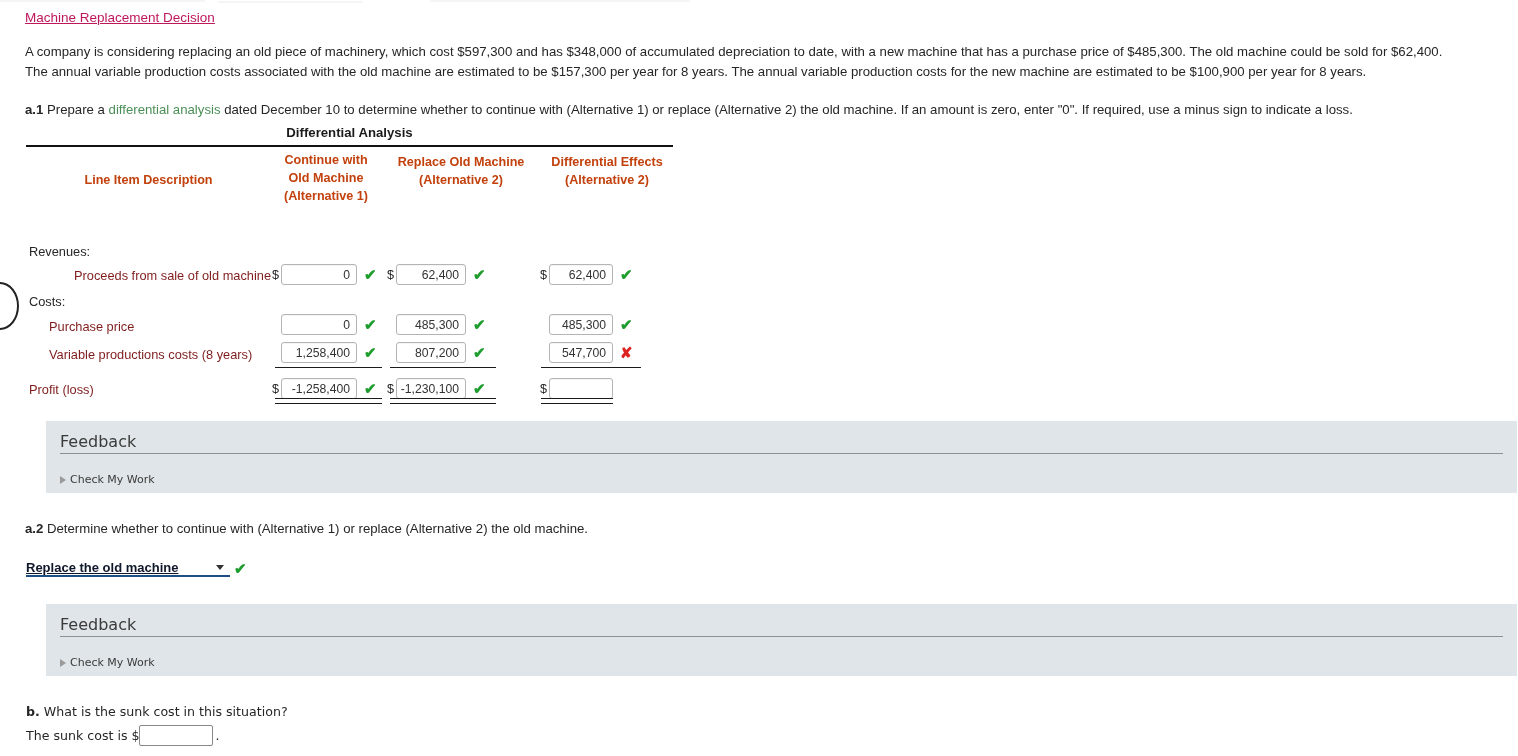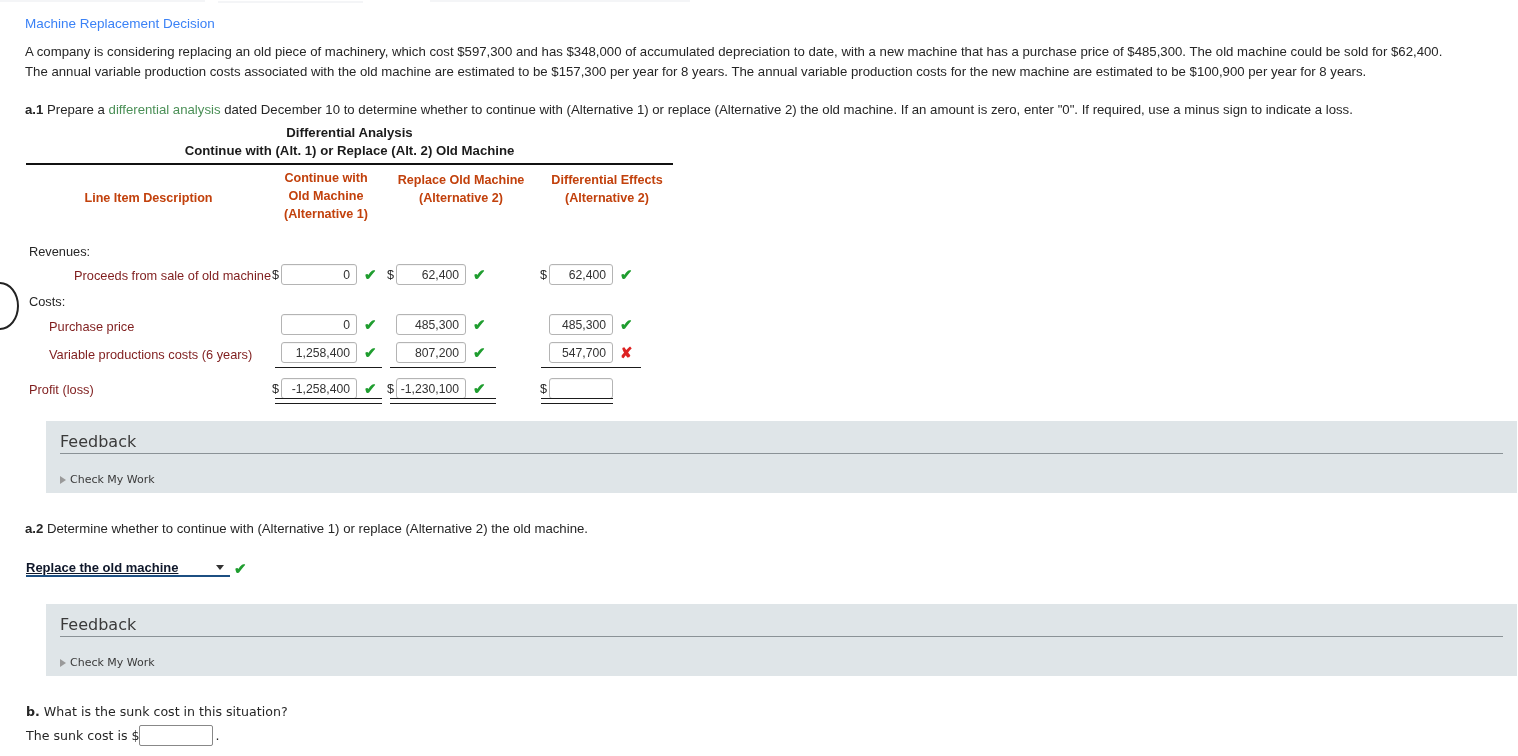--- a/index.html
+++ b/index.html
@@ -36,24 +36,25 @@
     height: 44px;
     border: 2.6px solid #222;
     border-radius: 50%;
     background: transparent;
   }
 
   
   .title {
     position: absolute;
     left: 25px;
-    top: 16px;
+    top: 10px;
     font-size: 13.5px;
-    color: #3b82f6;
-    white-space: nowrap;
+    color: #be185d;
+    white-space: nowrap;
+    text-decoration: underline;
   }
   .para {
     position: absolute;
     left: 25px;
     font-size: 13.2px;
     color: #262626;
     white-space: nowrap;
     line-height: 19px;
   }
   .para.l1 { top: 42px; }
@@ -294,21 +295,20 @@
 
 <div class="para l1">A company is considering replacing an old piece of machinery, which cost $597,300 and has $348,000 of accumulated depreciation to date, with a new machine that has a purchase price of $485,300. The old machine could be sold for $62,400.</div>
 <div class="para l2">The annual variable production costs associated with the old machine are estimated to be $157,300 per year for 8 years. The annual variable production costs for the new machine are estimated to be $100,900 per year for 8 years.</div>
 
 <div class="qline" style="top:102px;">
   <span class="qn">a.1</span><span> Prepare a </span><span class="glink">differential analysis</span><span> dated December 10 to determine whether to continue with (Alternative 1) or replace (Alternative 2) the old machine. If an amount is zero, enter "0". If required, use a minus sign to indicate a loss.</span>
 </div>
 
 <div id="analysis-table">
   <div class="tbl-title">Differential Analysis</div>
-  <div class="tbl-title">Continue with (Alt. 1) or Replace (Alt. 2) Old Machine</div>
   <div class="hdr-rule"></div>
   <div class="hdr-row">
     <div class="hdr-cell hdr-desc">Line Item Description</div>
     <div class="hdr-cell hdr-c1">
       <div>Continue with</div>
       <div>Old Machine</div>
       <div>(Alternative 1)</div>
     </div>
     <div class="hdr-cell hdr-c2">
       <div>Replace Old Machine</div>
@@ -354,21 +354,21 @@
   <span class="dollar blank">$</span>
   <input class="amt w2" value="485,300" style="">
   <span class="mark ok">✔</span>
 </div>
 <div class="cellgrp" style="left:540px; top:314px;">
   <span class="dollar blank">$</span>
   <input class="amt w3" value="485,300" style="">
   <span class="mark ok">✔</span>
 </div>
 
-<div class="row-label" style="left:49px; top:347px; width:222px; text-align:left;">Variable productions costs (6 years)</div>
+<div class="row-label" style="left:49px; top:347px; width:222px; text-align:left;">Variable productions costs (8 years)</div>
 
 <div class="cellgrp" style="left:272px; top:342px;">
   <span class="dollar blank">$</span>
   <input class="amt w1" value="1,258,400" style="">
   <span class="mark ok">✔</span>
 </div>
 <div class="cellgrp" style="left:387px; top:342px;">
   <span class="dollar blank">$</span>
   <input class="amt w2" value="807,200" style="">
   <span class="mark ok">✔</span>

